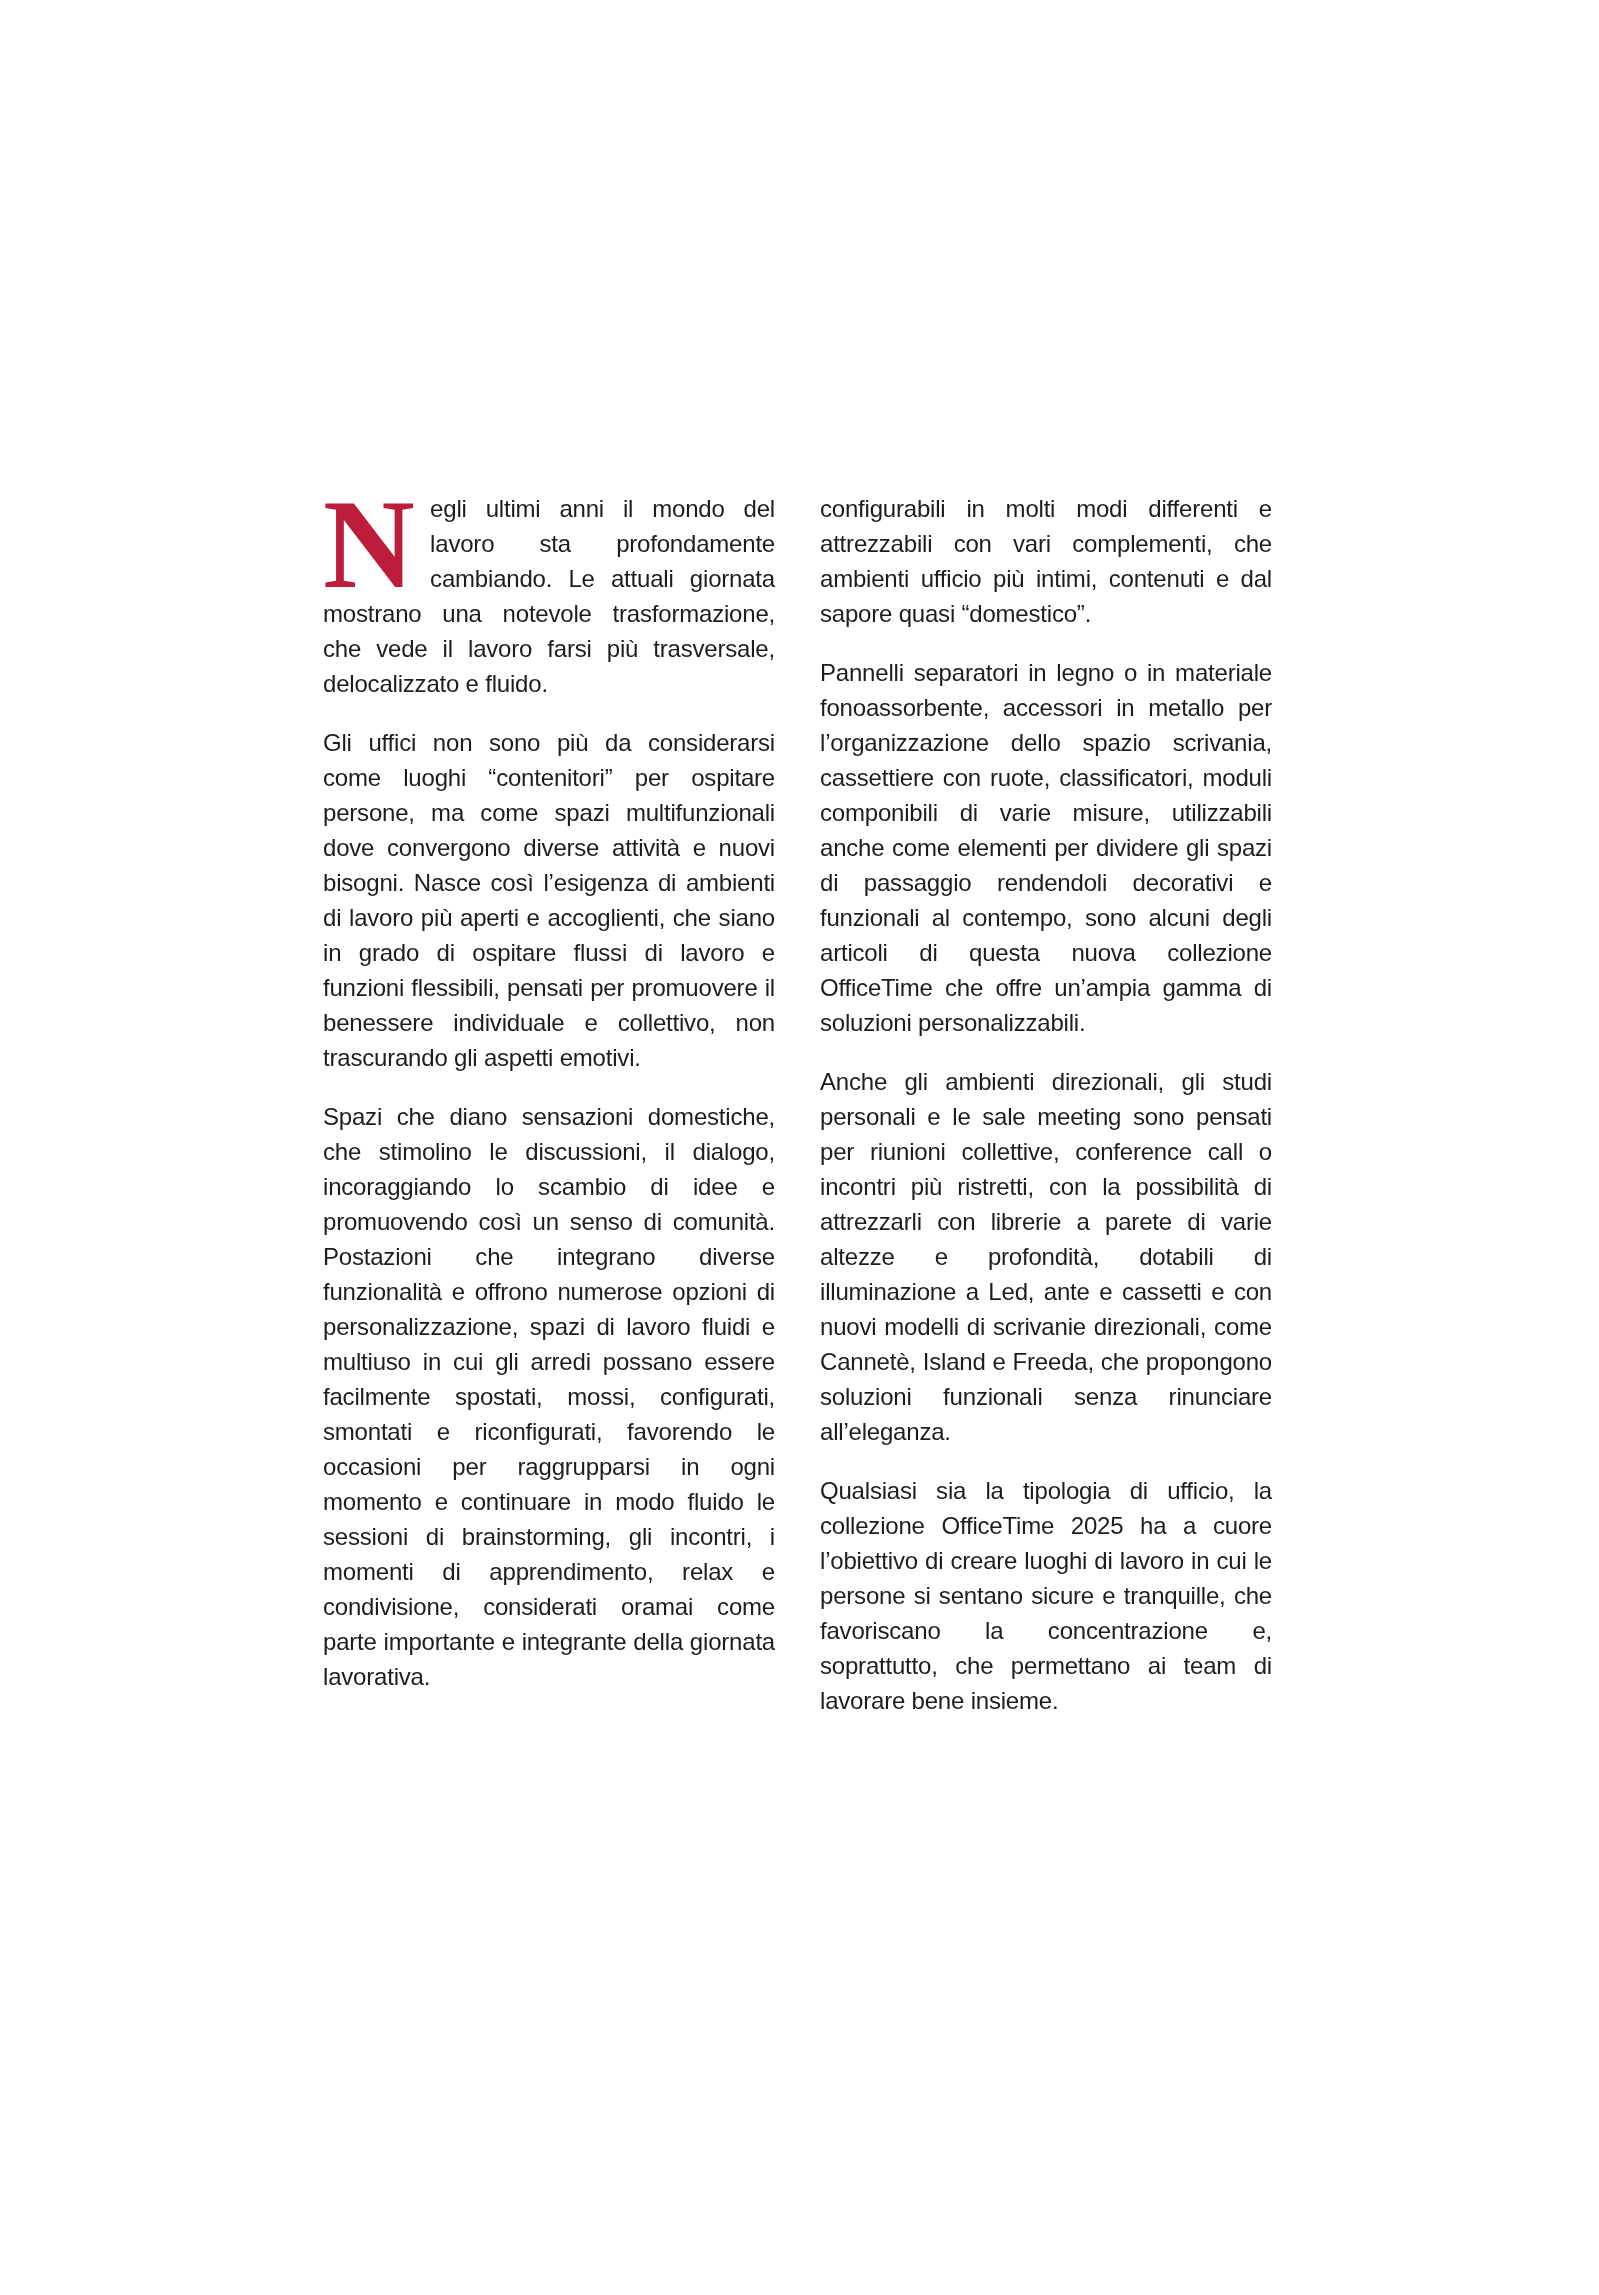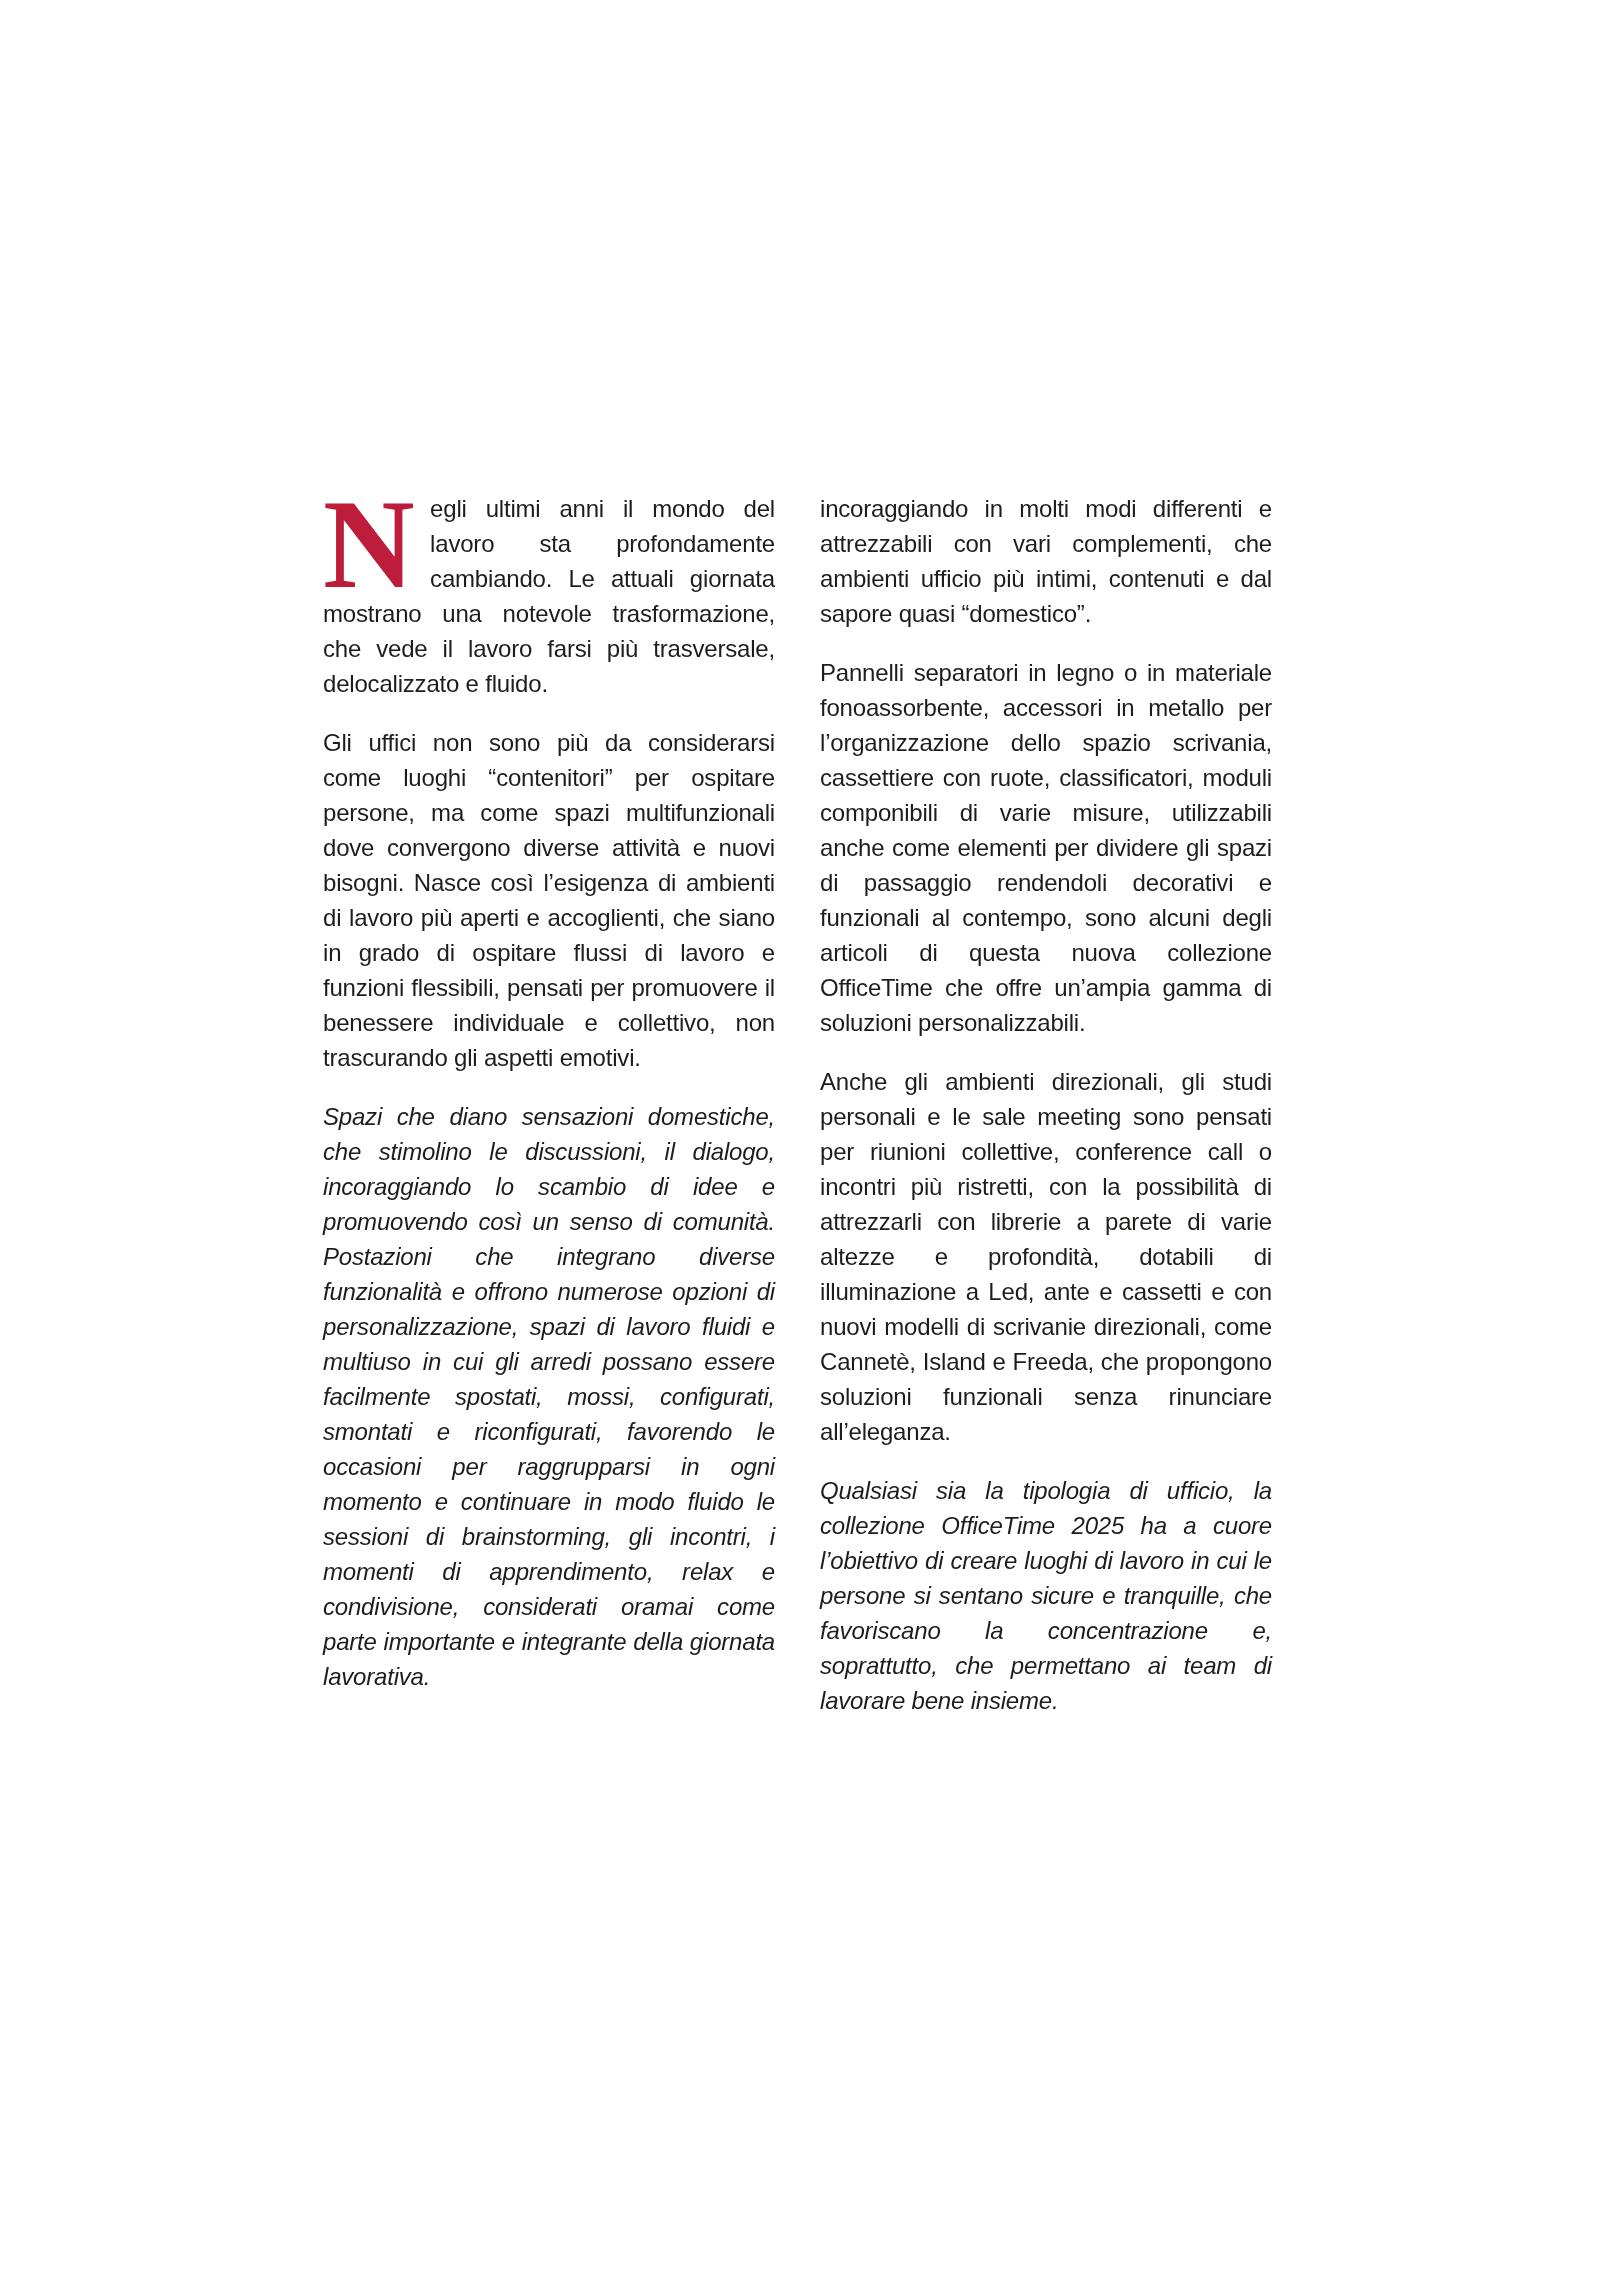--- a/index.html
+++ b/index.html
@@ -27,21 +27,20 @@
     text-justify: inter-word;
     font-size: 24px;
     line-height: 35px;
     letter-spacing: -0.2px;
   }
   .para {
     margin: 0 0 24px 0;
   }
   .para:last-child {
     margin-bottom: 0;
-    font-style: italic;
   }
   .dropcap {
     float: left;
     height: 102px;
     font-family: "Liberation Serif", serif;
     font-weight: bold;
     font-size: 127px;
     line-height: 101px;
     color: #bd1c3a;
     margin: 2.6px 15.4px 0 0;
@@ -54,21 +53,21 @@
 <div class="page">
   <div class="columns">
 
     <div class="col">
       <p class="para"><span class="dropcap">N</span><span>egli ultimi anni il mondo del lavoro sta profondamente cambiando. Le attuali giornata mostrano una notevole trasformazione, che vede il lavoro farsi più trasversale, delocalizzato e fluido.</span></p>
       <p class="para">Gli uffici non sono più da considerarsi come luoghi “contenitori” per ospitare persone, ma come spazi multifunzionali dove convergono diverse attività e nuovi bisogni. Nasce così l’esigenza di ambienti di lavoro più aperti e accoglienti, che siano in grado di ospitare flussi di lavoro e funzioni flessibili, pensati per promuovere il benessere individuale e collettivo, non trascurando gli aspetti emotivi.</p>
       <p class="para">Spazi che diano sensazioni domestiche, che stimolino le discussioni, il dialogo, incoraggiando lo scambio di idee e promuovendo così un senso di comunità. Postazioni che integrano diverse funzionalità e offrono numerose opzioni di personalizzazione, spazi di lavoro fluidi e multiuso in cui gli arredi possano essere facilmente spostati, mossi, configurati, smontati e riconfigurati, favorendo le occasioni per raggrupparsi in ogni momento e continuare in modo fluido le sessioni di brainstorming, gli incontri, i momenti di apprendimento, relax e condivisione, considerati oramai come parte importante e integrante della giornata lavorativa.</p>
     </div>
 
     <div class="col">
-      <p class="para">incoraggiando in molti modi differenti e attrezzabili con vari complementi, che ambienti ufficio più intimi, contenuti e dal sapore quasi “domestico”.</p>
+      <p class="para">configurabili in molti modi differenti e attrezzabili con vari complementi, che ambienti ufficio più intimi, contenuti e dal sapore quasi “domestico”.</p>
       <p class="para">Pannelli separatori in legno o in materiale fonoassorbente, accessori in metallo per l’organizzazione dello spazio scrivania, cassettiere con ruote, classificatori, moduli componibili di varie misure, utilizzabili anche come elementi per dividere gli spazi di passaggio rendendoli decorativi e funzionali al contempo, sono alcuni degli articoli di questa nuova collezione OfficeTime che offre un’ampia gamma di soluzioni personalizzabili.</p>
       <p class="para">Anche gli ambienti direzionali, gli studi personali e le sale meeting sono pensati per riunioni collettive, conference call o incontri più ristretti, con la possibilità di attrezzarli con librerie a parete di varie altezze e profondità, dotabili di illuminazione a Led, ante e cassetti e con nuovi modelli di scrivanie direzionali, come Cannetè, Island e Freeda, che propongono soluzioni funzionali senza rinunciare all’eleganza.</p>
       <p class="para">Qualsiasi sia la tipologia di ufficio, la collezione OfficeTime 2025 ha a cuore l’obiettivo di creare luoghi di lavoro in cui le persone si sentano sicure e tranquille, che favoriscano la concentrazione e, soprattutto, che permettano ai team di lavorare bene insieme.</p>
     </div>
 
   </div>
 </div>
 
 
 </body></html>

